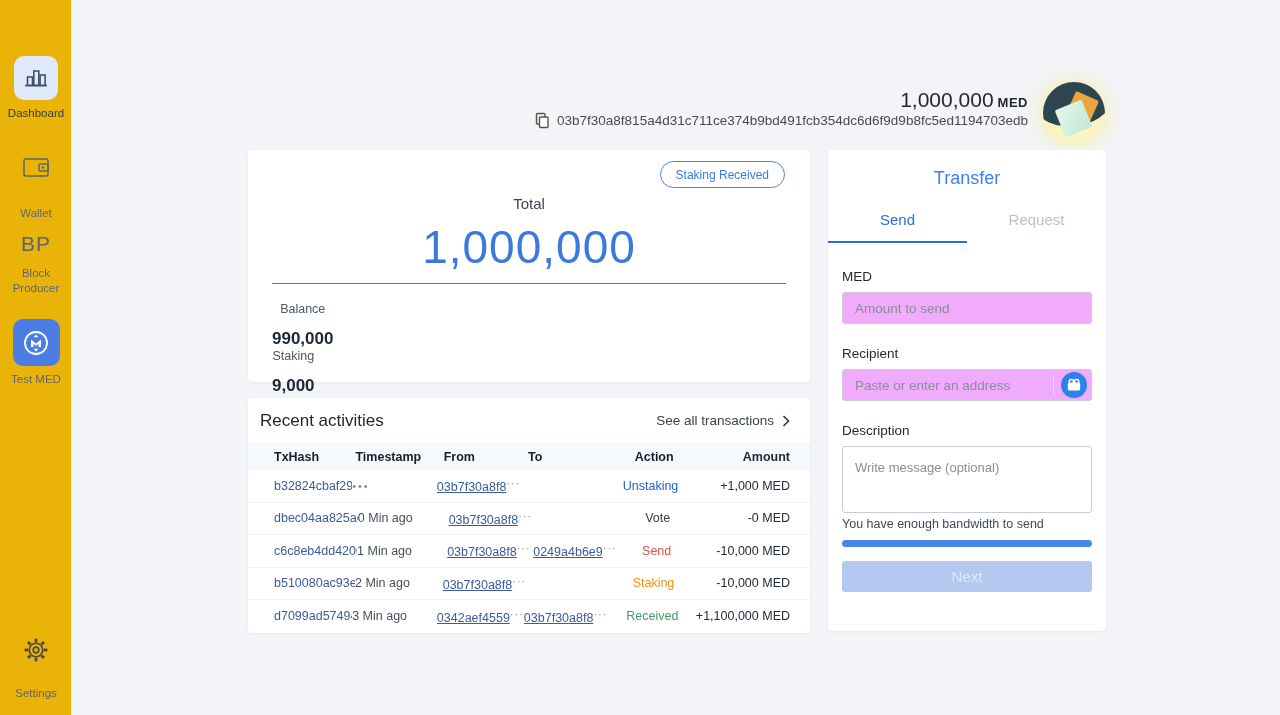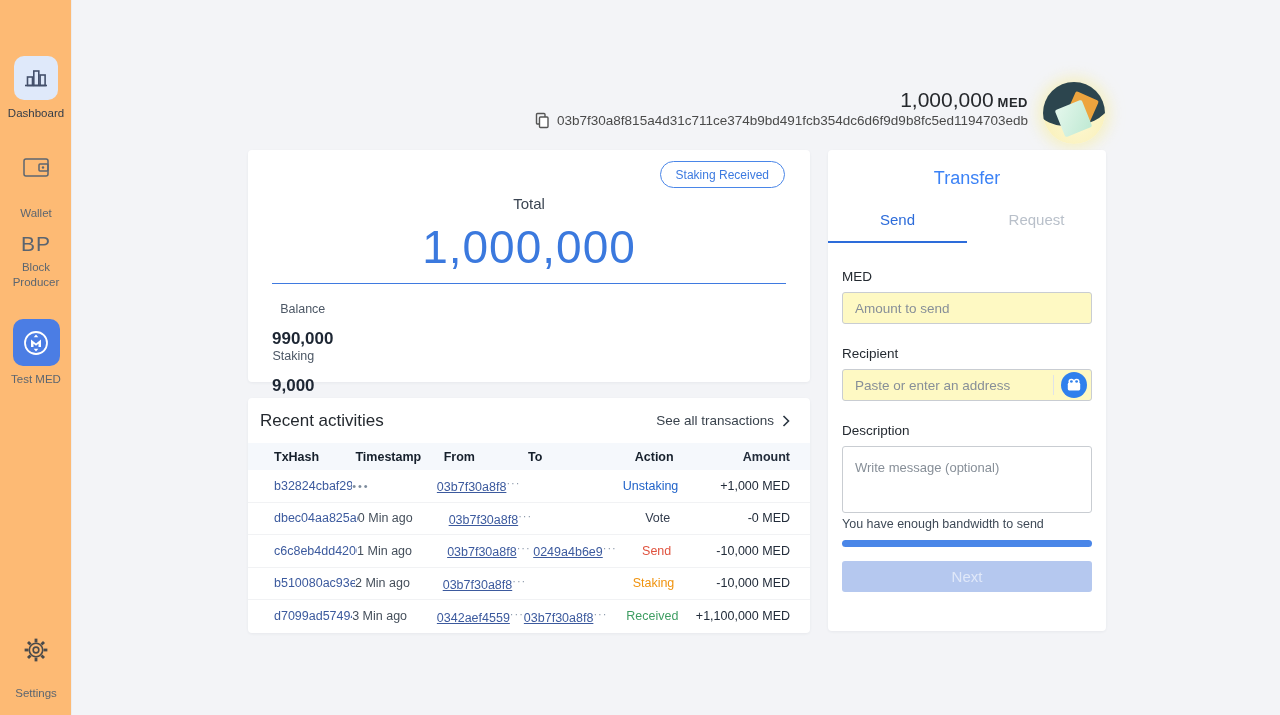--- a/index.html
+++ b/index.html
@@ -1,21 +1,21 @@
 <!DOCTYPE html>
 <html><head>
 <meta charset="utf-8">
 <style>
   * { margin:0; padding:0; box-sizing:border-box; }
   html,body { width:1280px; height:715px; }
   body { font-family:"Liberation Sans","DejaVu Sans",sans-serif; background:#f3f4f7; color:#222; }
   .screen { position:relative; width:1280px; height:715px; overflow:hidden; }
 
   
-  .sidebar { position:absolute; left:0; top:0; width:72px; height:715px; background:#fdba74; border-right:1px solid #ececef; z-index:5; }
+  .sidebar { position:absolute; left:0; top:0; width:72px; height:715px; background:#eab308; border-right:1px solid #ececef; z-index:5; }
   .side-item { position:absolute; left:0; width:72px; text-align:center; cursor:pointer; }
   .side-label { display:block; font-size:11.5px; color:#5c6670; line-height:15px; }
   .side-label.active { color:#333c48; }
   .icon-box { width:44px; height:44px; margin:0 auto; border-radius:10px; display:flex; align-items:center; justify-content:center; }
   .icon-box.active { background:#dfe9fa; }
   .icon-box.brand { width:47px; height:47px; background:#4b7de4; }
   .bp-abbr { font-size:21px; color:#5a6470; letter-spacing:1px; }
 
   
   .acct-balance { position:absolute; top:88px; right:252px; text-align:right; white-space:nowrap; }
@@ -69,21 +69,21 @@
 
   
   .tr-title { text-align:center; margin-top:18px; font-size:18px; color:#3b82f6; }
   .tabs { display:flex; margin-top:12px; }
   .tab { flex:1; text-align:center; padding:10px 0 13px; font-size:15px; color:#b9c0ca; cursor:pointer; border-bottom:2px solid transparent; }
   .tab.active { color:#2d6cda; border-bottom-color:#2d6cda; }
   .tr-body { padding:0 14px; }
   .fld-label { margin-top:26px; font-size:13.5px; color:#242a31; }
   .fld-label.mt { margin-top:22px; }
   .txt-input { width:100%; height:32px; margin-top:8px; border:1px solid #c9cdd2; border-radius:3px; padding:0 12px;
-               font-size:13.5px; font-family:inherit; color:#333; background:#fef9c3; }
+               font-size:13.5px; font-family:inherit; color:#333; background:#f0abfc; }
   .txt-input::placeholder, .txt-area::placeholder { color:#878f98; }
   .recip-wrap { position:relative; }
   .recip-wrap .txt-input { padding-right:44px; }
   .recip-sep { position:absolute; right:38px; top:14px; width:1px; height:20px; background:#e0e3e8; }
   .book-btn { position:absolute; right:5px; top:11px; width:26px; height:26px; border:none; background:transparent; padding:0; cursor:pointer; }
   .txt-area { width:100%; height:67px; margin-top:8px; border:1px solid #c9cdd2; border-radius:3px; padding:13px 12px;
               font-size:13px; font-family:inherit; color:#333; resize:none; }
   .bw-msg { font-size:12.5px; color:#3f4a57; }
   .bw-bar { margin-top:9px; height:7px; border-radius:4px; background:#4a86e8; }
   .next-btn { width:100%; margin-top:14px; height:31px; border:none; border-radius:3px; background:#b5c8ef; color:#e0e8f9;
@@ -113,21 +113,21 @@
           <rect x="2" y="5" width="24" height="17" rx="2"></rect>
           <rect x="17" y="10" width="9" height="7" rx="1"></rect>
           <circle cx="21" cy="13.5" r="1.2" fill="#5c6670" stroke="none"></circle>
         </svg>
       </div>
       <span class="side-label" style="margin-top:17px;">Wallet</span>
     </div>
 
     <div class="side-item" style="top:232px;">
       <span class="bp-abbr">BP</span>
-      <span class="side-label" style="margin-top:4px; padding:0 6px;">Block Producer</span>
+      <span class="side-label" style="margin-top:10px; padding:0 6px;">Block Producer</span>
     </div>
 
     <div class="side-item" style="top:319px;">
       <div class="icon-box brand">
         <svg width="30" height="30" viewBox="0 0 30 30">
           <circle cx="15" cy="15" r="11" fill="none" stroke="#ffffff" stroke-width="1.8"></circle>
           <path d="M15 6.4 L17.3 9.2 H12.7 Z" fill="#ffffff"></path>
           <path d="M15 23.6 L12.7 20.8 H17.3 Z" fill="#ffffff"></path>
           <path d="M10 19 V11.5 L15 15.5 L20 11.5 V19 H17.5 V15.8 L15 17.8 L12.5 15.8 V19 Z" fill="#ffffff"></path>
         </svg>

